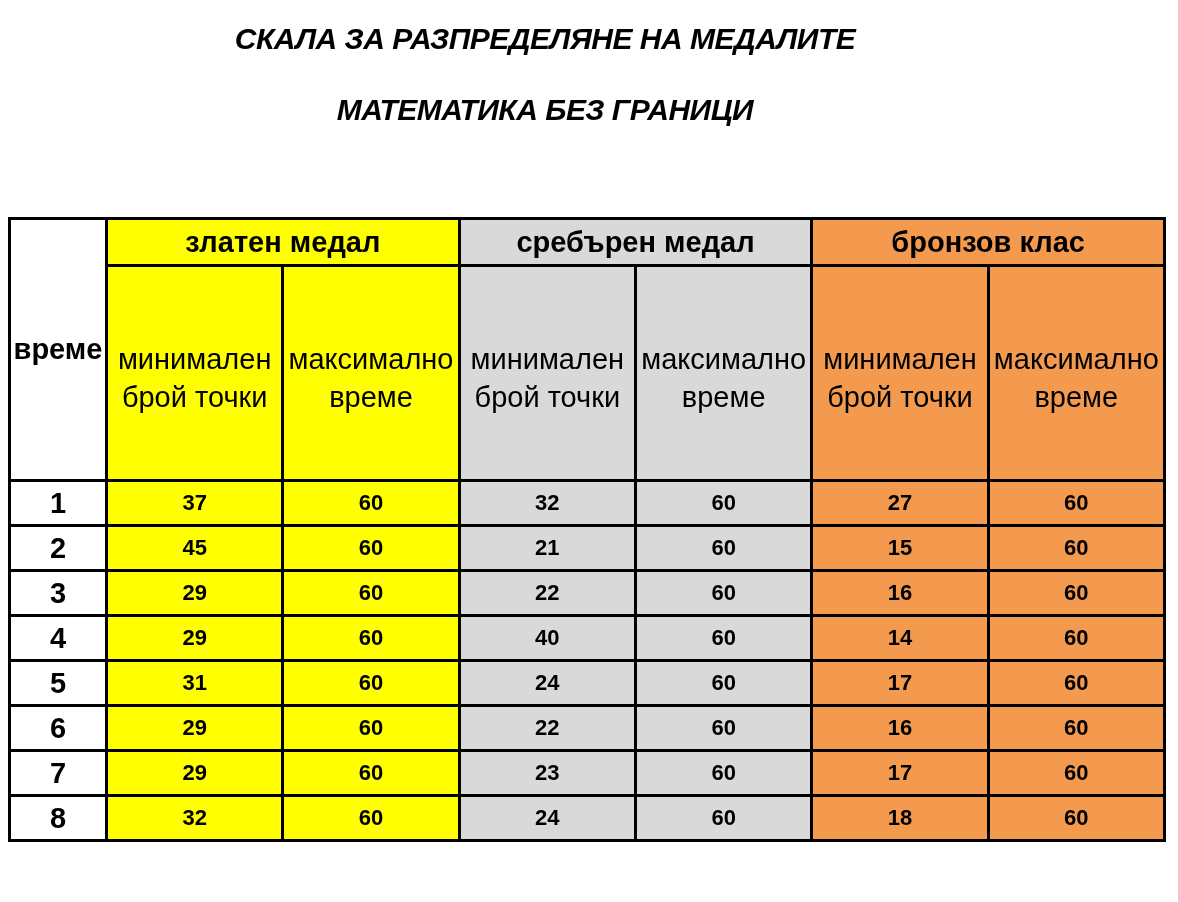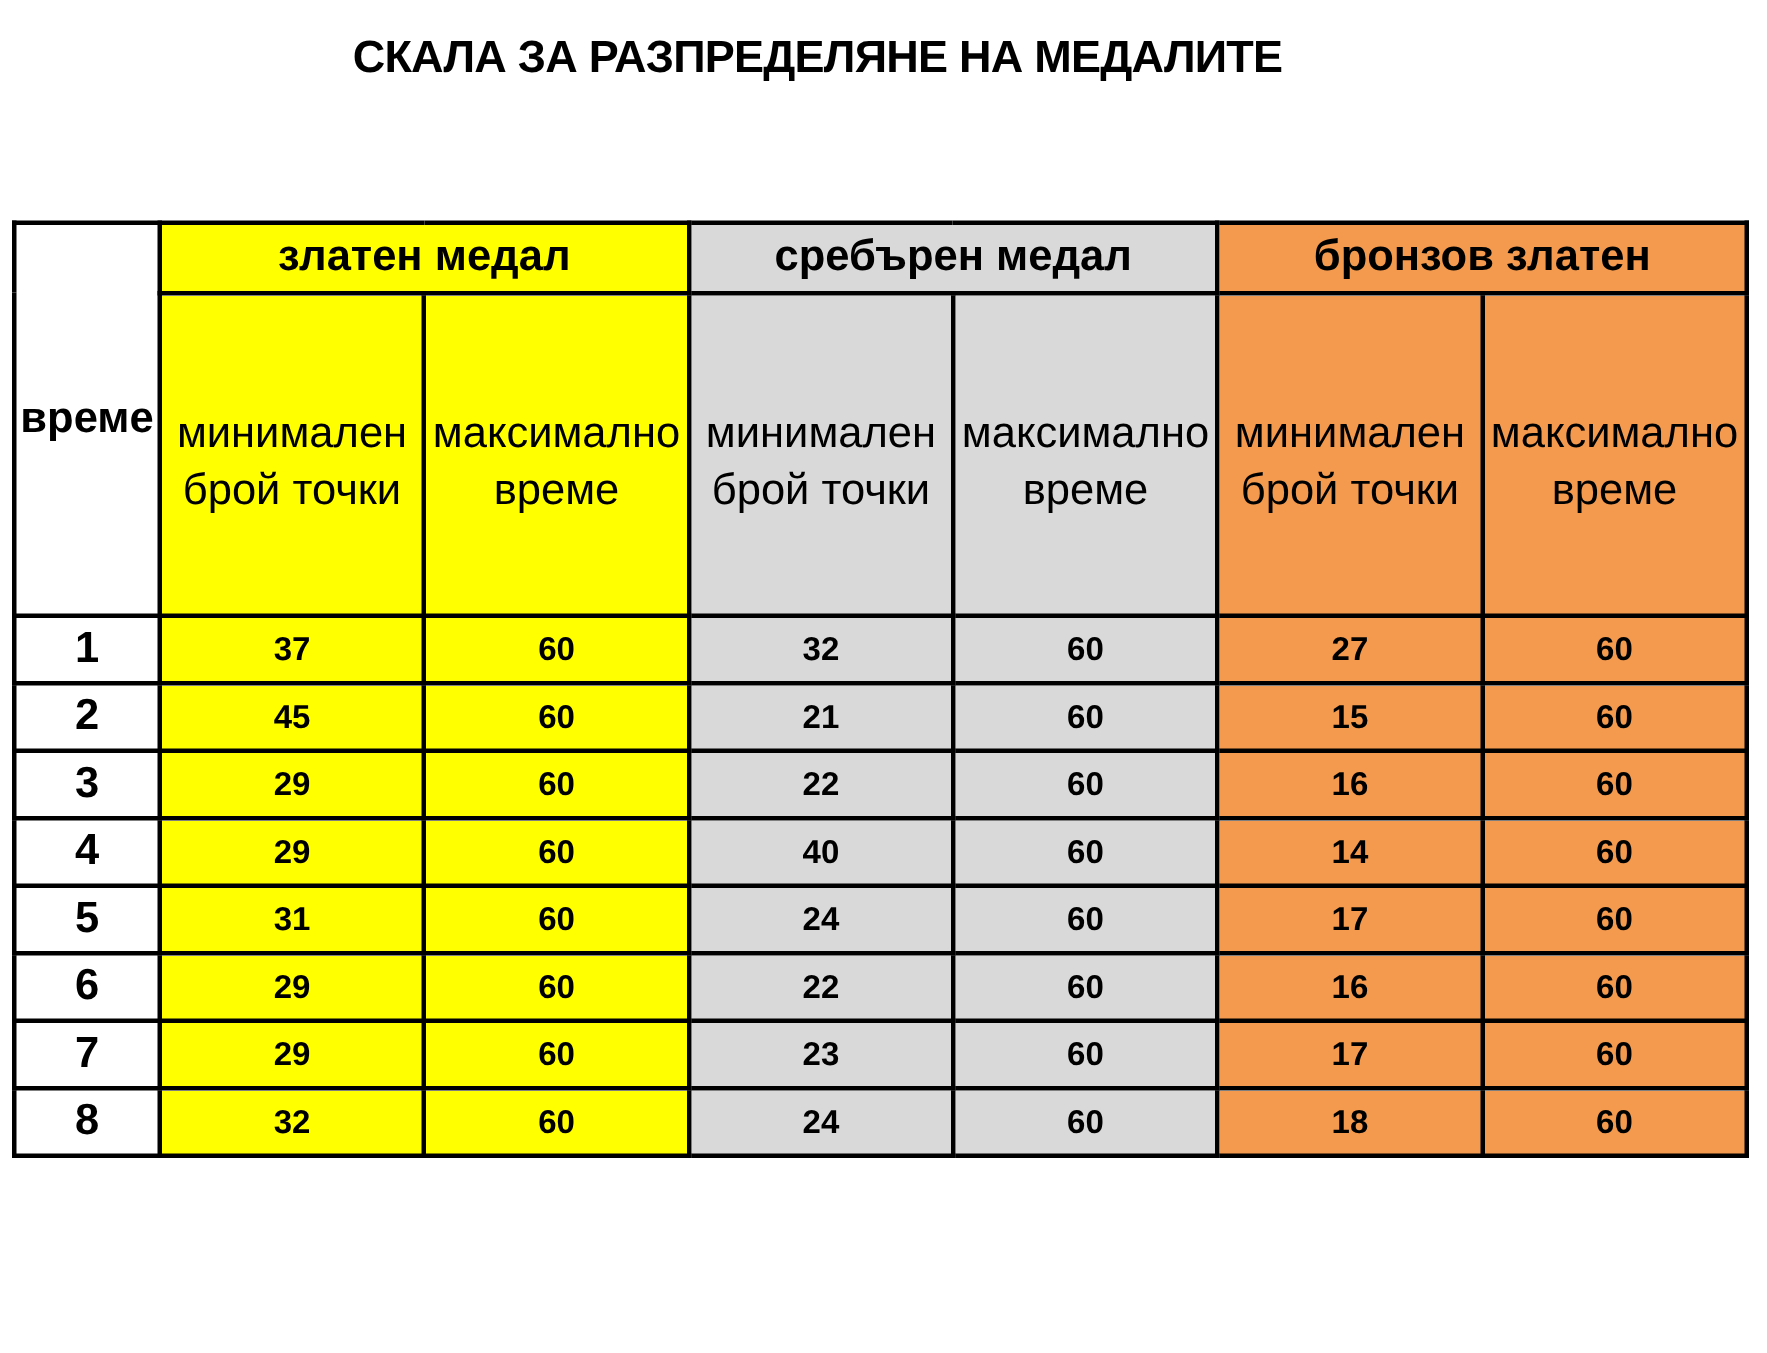--- a/index.html
+++ b/index.html
@@ -20,20 +20,21 @@
     text-align: center;
   }
   .title-block h1,
   .title-block h2,
   .title-block h3 {
     margin: 0;
     font-size: 30px;
     font-weight: bold;
     line-height: 1.15;
     letter-spacing: -0.5px;
+    font-style: italic;
   }
   .title-block h1 { margin-bottom: 36px; }
   .title-block h2 { margin-bottom: 36px; }
 
   table.medal-table {
     border-collapse: collapse;
     table-layout: fixed;
     width: 1158px;
     margin-left: 8px;
     margin-top: 90px;
@@ -84,38 +85,39 @@
   .silver { background: var(--silver, #D9D9D9); margin-top: 12px; }
   .bronze { background: var(--bronze, #F49A4F); }
 </style>
 </head>
 <body>
 
 <div class="page">
 
   <header class="title-block">
     <h1>СКАЛА ЗА РАЗПРЕДЕЛЯНЕ НА МЕДАЛИТЕ</h1>
+    <h2>МАТЕМАТИКА БЕЗ ГРАНИЦИ</h2>
   </header>
 
   <table class="medal-table">
     <colgroup>
       <col class="grade-col">
       <col>
         <col>
         <col>
         <col>
         <col>
         <col>
     </colgroup>
     <thead>
       <tr class="medal-header-row">
         <th rowspan="2" class="grade-header">време</th>
         <th colspan="2" class="gold">златен медал</th>
         <th colspan="2" class="silver">сребърен медал</th>
-        <th colspan="2" class="bronze">бронзов златен</th>
+        <th colspan="2" class="bronze">бронзов клас</th>
       </tr>
       <tr class="sub-header-row">
         <th class="gold">минимален брой точки</th>
         <th class="gold">максимално време</th>
         <th class="silver">минимален брой точки</th>
         <th class="silver">максимално време</th>
         <th class="bronze">минимален брой точки</th>
         <th class="bronze">максимално време</th>
       </tr>
     </thead>

